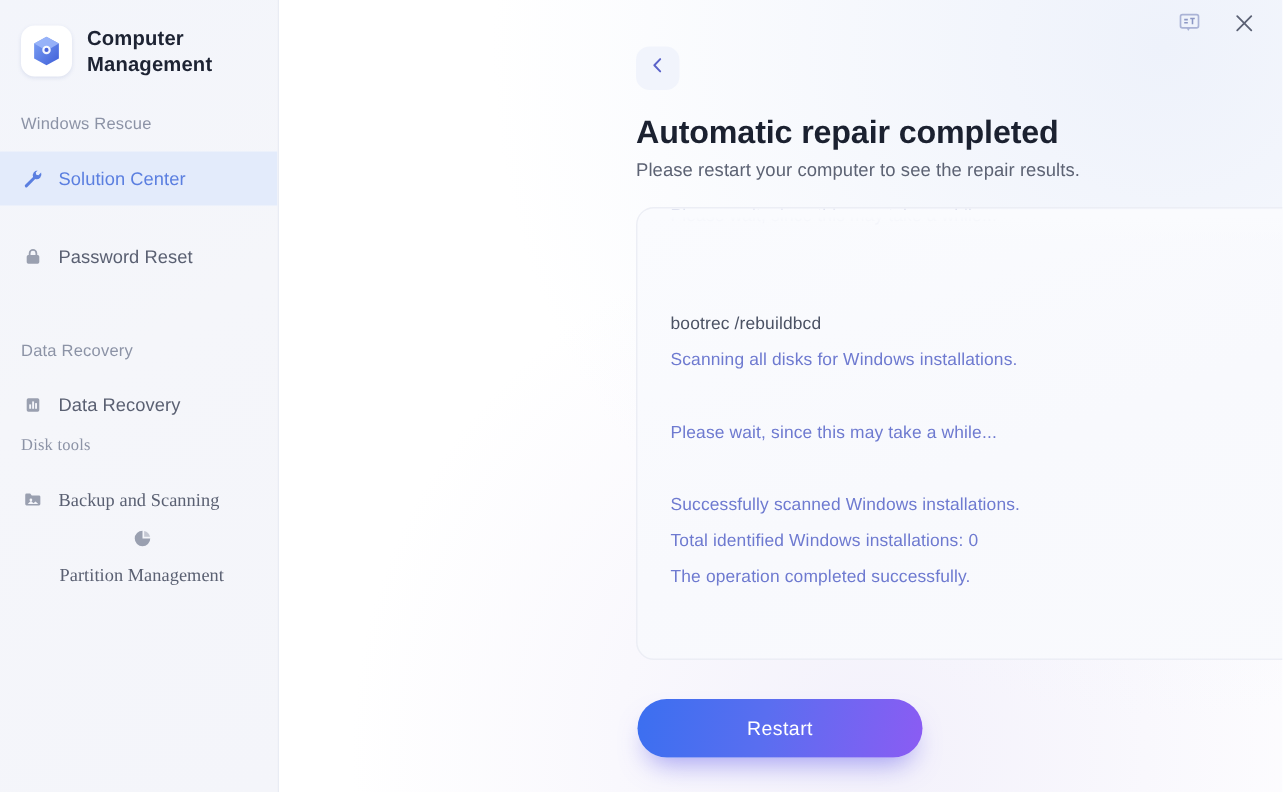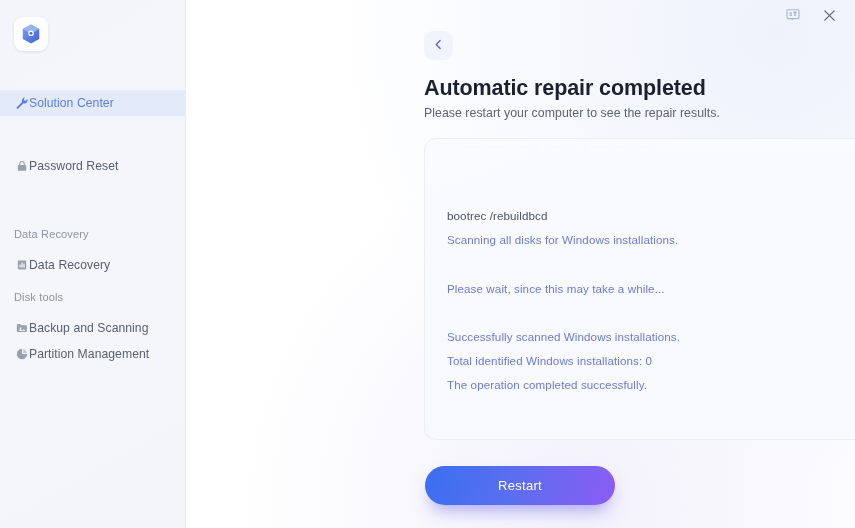--- a/index.html
+++ b/index.html
@@ -65,22 +65,22 @@
     padding: 0 0 0 14px;
     letter-spacing: .15px;
     line-height: 1;
   }
 
   .nav-group { margin-top: 0; }
 
   .nav-item {
     display: flex;
     align-items: center;
-    gap: 0;
-    height: 26px;
+    gap: 10px;
+    height: 36px;
     padding: 0 10px 0 14px;
     cursor: pointer;
   }
 
   .nav-item .nav-label {
     font-size: 12.2px;
     color: #5a6072;
     letter-spacing: .05px;
     white-space: nowrap;
   }
@@ -244,24 +244,26 @@
               <stop offset="0%" stop-color="#7ea2f5"></stop>
               <stop offset="100%" stop-color="#3f5fd8"></stop>
             </linearGradient>
           </defs>
           <path d="M12 1.6 L21 6.6 L21 17.4 L12 22.4 L3 17.4 L3 6.6 Z" fill="url(#lg1)"></path>
           <path d="M12 1.6 L21 6.6 L12 11.8 L3 6.6 Z" fill="#9fb9fa" opacity=".85"></path>
           <circle cx="12" cy="11.2" r="3.1" fill="#ffffff" opacity=".92"></circle>
           <circle cx="12" cy="11.2" r="1.5" fill="#4863da"></circle>
         </svg>
       </div>
+      <div class="brand-title">Computer Management</div>
     </div>
 
     <div id="nav-container">
         <div class="nav-group" style="position: absolute; left: 0px; right: 0px; top: 78px;">
+          <div class="nav-group-label">Windows Rescue</div>
           <div class="nav-item active" style="margin-top: 12px;">
             <span class="nav-icon">
               <svg width="14" height="14" viewBox="0 0 20 20" aria-hidden="true">
                 <path d="M14.4 2.3a4.6 4.6 0 0 0-4.3 6.2L2.6 16a1.4 1.4 0 0 0 2 2l7.5-7.5a4.6 4.6 0 0 0 5.6-6.1l-2.5 2.5-2.1-.5-.5-2.1z" fill="#5b7fe0"></path>
               </svg>
             </span>
             <span class="nav-label">Solution Center</span>
           </div>
         </div>
         <div class="nav-group" style="position: absolute; left: 0px; right: 0px; top: 141px;">
@@ -282,33 +284,33 @@
               <svg width="14" height="14" viewBox="0 0 20 20" aria-hidden="true">
                 <rect x="4" y="3.6" width="12" height="12.8" rx="1.6" fill="#9aa0b0"></rect>
                 <rect x="6.4" y="9.4" width="1.8" height="4.2" fill="#f4f5fa"></rect>
                 <rect x="9.2" y="6.6" width="1.8" height="7" fill="#f4f5fa"></rect>
                 <rect x="12" y="8.2" width="1.8" height="5.4" fill="#f4f5fa"></rect>
               </svg>
             </span>
             <span class="nav-label">Data Recovery</span>
           </div>
         </div>
-        <div class="nav-group" style="position: absolute; left: 0px; right: 0px; top: 292px;">
+        <div class="nav-group" style="position: absolute; left: 0px; right: 0px; top: 292px; font-family: Liberation Serif, serif;">
           <div class="nav-group-label">Disk tools</div>
           <div class="nav-item" style="margin-top: 12px;">
             <span class="nav-icon">
               <svg width="14" height="14" viewBox="0 0 20 20" aria-hidden="true">
                 <path d="M2.6 5.6a1.3 1.3 0 0 1 1.3-1.3h3.4l1.5 1.8h6.9a1.3 1.3 0 0 1 1.3 1.3v7a1.3 1.3 0 0 1-1.3 1.3H3.9a1.3 1.3 0 0 1-1.3-1.3z" fill="#9aa0b0"></path>
                 <circle cx="8" cy="10.4" r="1.3" fill="#f4f5fa"></circle>
                 <path d="M5 14.2l3-3 2.4 2.4 2-1.8 2.6 2.4z" fill="#f4f5fa"></path>
               </svg>
             </span>
             <span class="nav-label">Backup and Scanning</span>
           </div>
-          <div class="nav-item" style="margin-top: 0px;">
+          <div class="nav-item" style="margin-top: 0px; flex-direction: column;">
             <span class="nav-icon">
               <svg width="14" height="14" viewBox="0 0 20 20" aria-hidden="true">
                 <path d="M10 2.6a7.4 7.4 0 1 0 7.4 7.4H10z" fill="#9aa0b0"></path>
                 <path d="M11.6 2.8a7.4 7.4 0 0 1 5.6 5.6h-5.6z" fill="#9aa0b0" opacity=".55"></path>
               </svg>
             </span>
             <span class="nav-label">Partition Management</span>
           </div>
         </div>
       </div>

